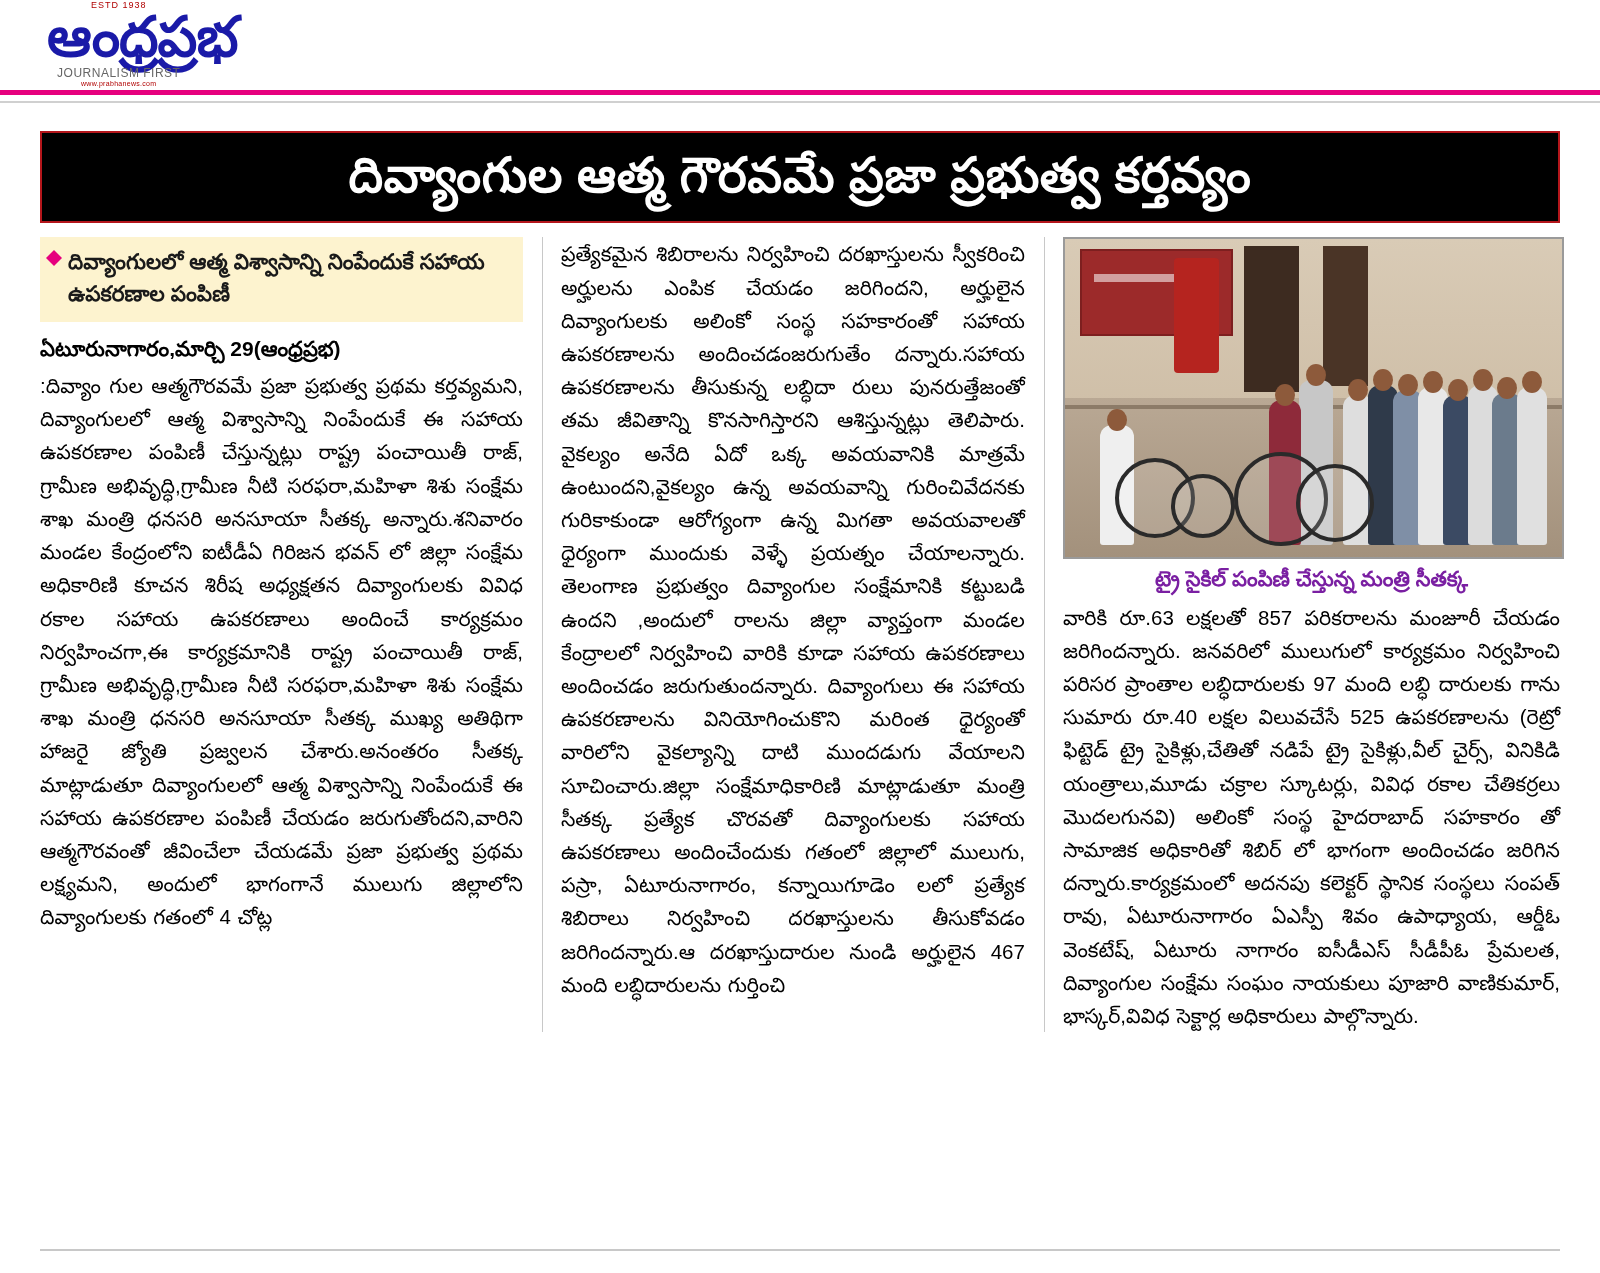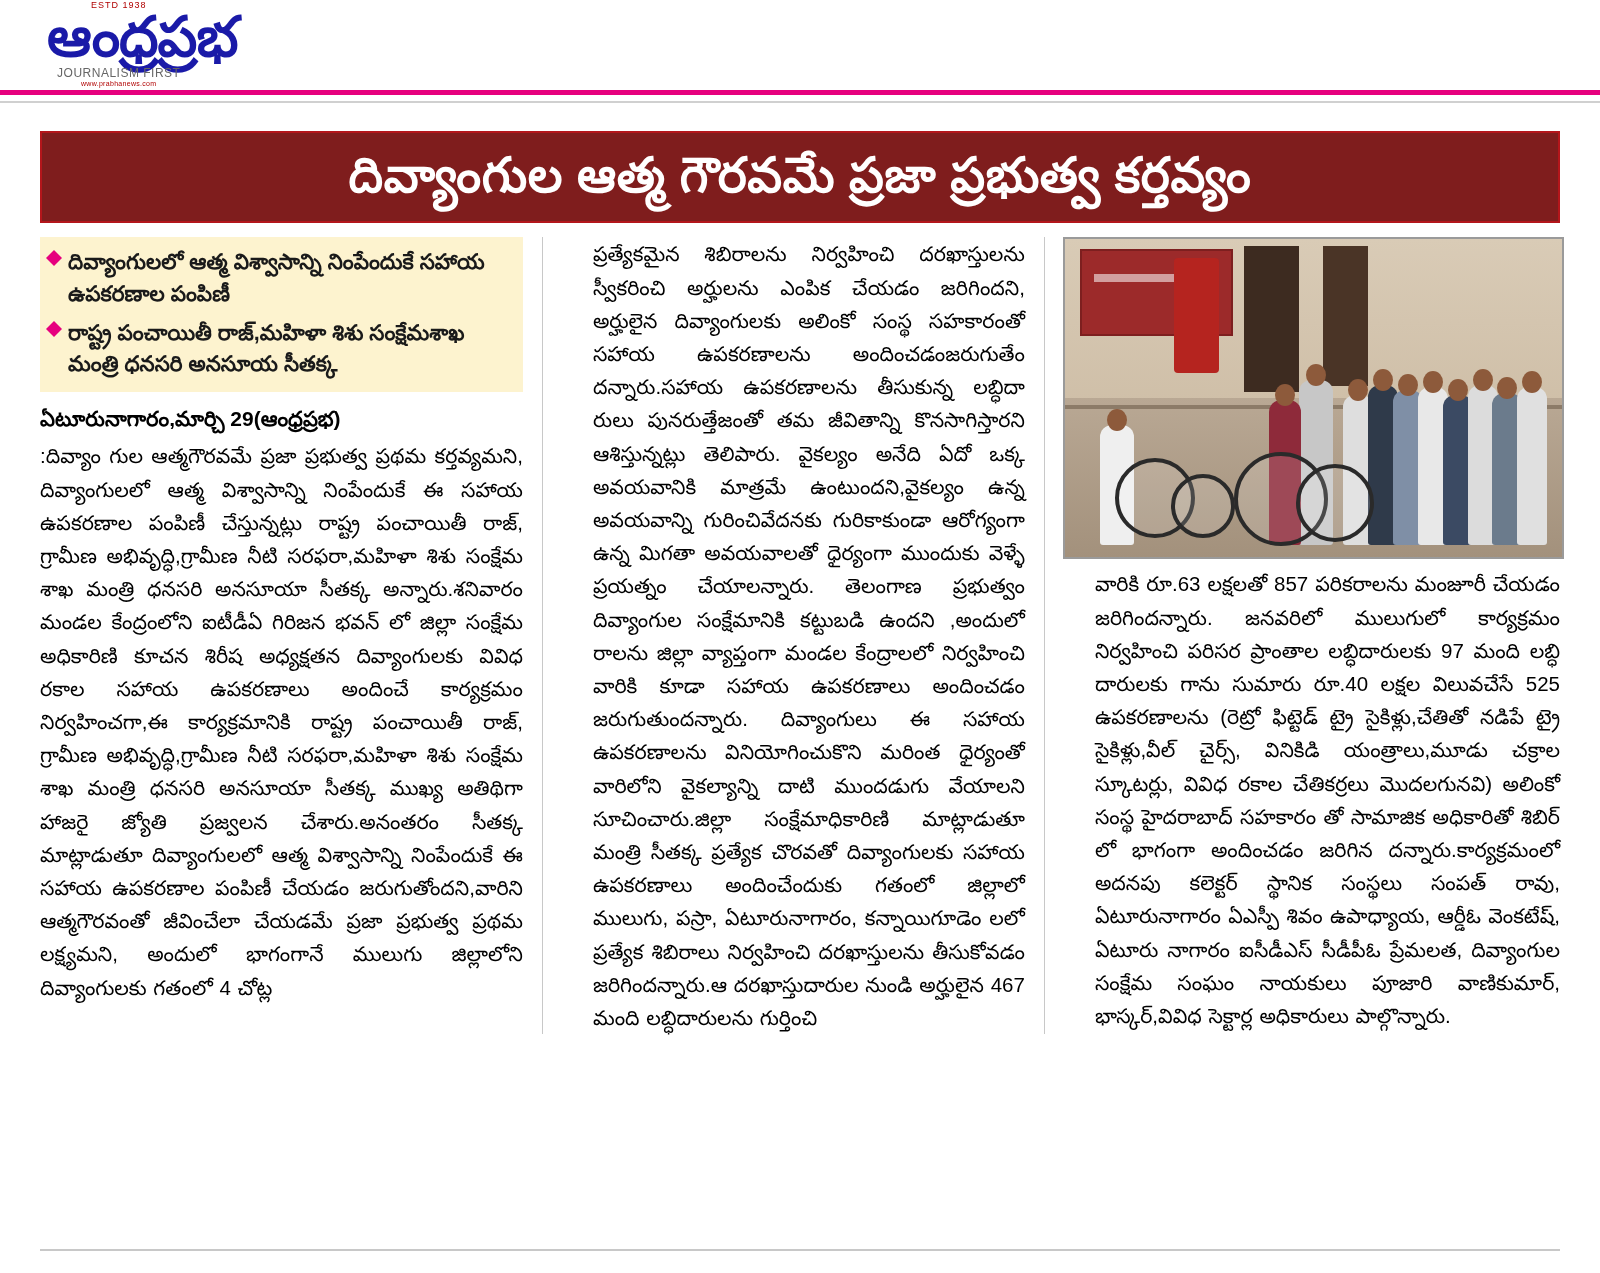--- a/index.html
+++ b/index.html
@@ -62,21 +62,21 @@
     height: 5px;
     background: #e6007e;
     margin: 2px 0 0 0;
   }
   .rule-gap { height: 6px; background: #fff; }
   .rule-thin { height: 2px; background: #d0d0d0; }
 
   
   .headline-banner {
     margin: 28px 40px 0 40px;
-    background: #7f1d1d;
+    background: #000000;
     border: 2px solid #b4161b;
     padding: 14px 10px 18px 10px;
     text-align: center;
   }
   .headline-text {
     color: #ffffff;
     font-size: 49px;
     font-weight: bold;
     letter-spacing: 0.5px;
     line-height: 1.15;
@@ -140,21 +140,21 @@
     line-height: 1.4;
   }
   p.body {
     font-size: 20.5px;
     line-height: 1.62;
     margin: 2px 0 0 0;
     text-align: justify;
     text-justify: inter-word;
     word-spacing: 1px;
   }
-  .col-2 p.body, .col-3 p.body { margin-top: 0; margin-left: 32px; }
+  .col-2 p.body, .col-3 p.body { margin-top: 0; }
 
   
   .photo-block {
     width: 100%;
     margin-bottom: 8px;
   }
   .photo-frame {
     width: 100%;
     height: 318px;
     border: 2px solid #9a9a9a;
@@ -259,24 +259,20 @@
 </div>
 
 <div class="content">
 
   <div class="col col-1">
     <div class="bullet-box">
       <div class="bullet-row">
         <span class="diamond"></span>
         <span class="bullet-text">దివ్యాంగులలో ఆత్మ విశ్వాసాన్ని నింపేందుకే సహాయ ఉపకరణాల పంపిణీ</span>
       </div>
-      <div class="bullet-row">
-        <span class="diamond"></span>
-        <span class="bullet-text">రాష్ట్ర పంచాయితీ రాజ్,మహిళా శిశు సంక్షేమశాఖ మంత్రి ధనసరి అనసూయ సీతక్క</span>
-      </div>
     </div>
     <div class="dateline">ఏటూరునాగారం,మార్చి 29(ఆంధ్రప్రభ)</div>
     <p class="body">:దివ్యాం గుల ఆత్మగౌరవమే ప్రజా ప్రభుత్వ ప్రథమ కర్తవ్యమని, దివ్యాంగులలో ఆత్మ విశ్వాసాన్ని నింపేందుకే ఈ సహాయ ఉపకరణాల పంపిణీ చేస్తున్నట్లు రాష్ట్ర పంచాయితీ రాజ్, గ్రామీణ అభివృద్ధి,గ్రామీణ నీటి సరఫరా,మహిళా శిశు సంక్షేమ శాఖ మంత్రి ధనసరి అనసూయా సీతక్క అన్నారు.శనివారం మండల కేంద్రంలోని ఐటీడీఏ గిరిజన భవన్ లో జిల్లా సంక్షేమ అధికారిణి కూచన శిరీష అధ్యక్షతన దివ్యాంగులకు వివిధ రకాల సహాయ ఉపకరణాలు అందించే కార్యక్రమం నిర్వహించగా,ఈ కార్యక్రమానికి రాష్ట్ర పంచాయితీ రాజ్, గ్రామీణ అభివృద్ధి,గ్రామీణ నీటి సరఫరా,మహిళా శిశు సంక్షేమ శాఖ మంత్రి ధనసరి అనసూయా సీతక్క ముఖ్య అతిథిగా హాజరై జ్యోతి ప్రజ్వలన చేశారు.అనంతరం సీతక్క మాట్లాడుతూ దివ్యాంగులలో ఆత్మ విశ్వాసాన్ని నింపేందుకే ఈ సహాయ ఉపకరణాల పంపిణీ చేయడం జరుగుతోందని,వారిని ఆత్మగౌరవంతో జీవించేలా చేయడమే ప్రజా ప్రభుత్వ ప్రథమ లక్ష్యమని, అందులో భాగంగానే ములుగు జిల్లాలోని దివ్యాంగులకు గతంలో 4 చోట్ల</p>
   </div>
 
   <div class="col col-2">
     <p class="body">ప్రత్యేకమైన శిబిరాలను నిర్వహించి దరఖాస్తులను స్వీకరించి అర్హులను ఎంపిక చేయడం జరిగిందని, అర్హులైన దివ్యాంగులకు అలింకో సంస్థ సహకారంతో సహాయ ఉపకరణాలను అందించడంజరుగుతేం దన్నారు.సహాయ ఉపకరణాలను తీసుకున్న లబ్ధిదా రులు పునరుత్తేజంతో తమ జీవితాన్ని కొనసాగిస్తారని ఆశిస్తున్నట్లు తెలిపారు. వైకల్యం అనేది ఏదో ఒక్క అవయవానికి మాత్రమే ఉంటుందని,వైకల్యం ఉన్న అవయవాన్ని గురించివేదనకు గురికాకుండా ఆరోగ్యంగా ఉన్న మిగతా అవయవాలతో ధైర్యంగా ముందుకు వెళ్ళే ప్రయత్నం చేయాలన్నారు. తెలంగాణ ప్రభుత్వం దివ్యాంగుల సంక్షేమానికి కట్టుబడి ఉందని ,అందులో రాలను జిల్లా వ్యాప్తంగా మండల కేంద్రాలలో నిర్వహించి వారికి కూడా సహాయ ఉపకరణాలు అందించడం జరుగుతుందన్నారు. దివ్యాంగులు ఈ సహాయ ఉపకరణాలను వినియోగించుకొని మరింత ధైర్యంతో వారిలోని వైకల్యాన్ని దాటి ముందడుగు వేయాలని సూచించారు.జిల్లా సంక్షేమాధికారిణి మాట్లాడుతూ మంత్రి సీతక్క ప్రత్యేక చొరవతో దివ్యాంగులకు సహాయ ఉపకరణాలు అందించేందుకు గతంలో జిల్లాలో ములుగు, పస్రా, ఏటూరునాగారం, కన్నాయిగూడెం లలో ప్రత్యేక శిబిరాలు నిర్వహించి దరఖాస్తులను తీసుకోవడం జరిగిందన్నారు.ఆ దరఖాస్తుదారుల నుండి అర్హులైన 467 మంది లబ్ధిదారులను గుర్తించి</p>
   </div>
 
   <div class="col col-3">
@@ -326,19 +322,20 @@
 
         <div class="cycle" style="left:10%;">
           <div class="wheel" style="width:72px;height:72px;left:0;bottom:0;"></div>
           <div class="wheel" style="width:56px;height:56px;left:56px;bottom:0;"></div>
         </div>
         <div class="cycle" style="left:34%;">
           <div class="wheel" style="width:86px;height:86px;left:0;bottom:-8px;"></div>
           <div class="wheel" style="width:70px;height:70px;left:62px;bottom:-4px;"></div>
         </div>
       </div>
+      <div class="photo-caption">ట్రై సైకిల్ పంపిణీ చేస్తున్న మంత్రి సీతక్క</div>
     </div>
     <p class="body">వారికి రూ.63 లక్షలతో 857 పరికరాలను మంజూరీ చేయడం జరిగిందన్నారు. జనవరిలో ములుగులో కార్యక్రమం నిర్వహించి పరిసర ప్రాంతాల లబ్ధిదారులకు 97 మంది లబ్ధి దారులకు గాను సుమారు రూ.40 లక్షల విలువచేసే 525 ఉపకరణాలను (రెట్రో ఫిట్టెడ్ ట్రై సైకిళ్లు,చేతితో నడిపే ట్రై సైకిళ్లు,వీల్ చైర్స్, వినికిడి యంత్రాలు,మూడు చక్రాల స్కూటర్లు, వివిధ రకాల చేతికర్రలు మొదలగునవి) అలింకో సంస్థ హైదరాబాద్ సహకారం తో సామాజిక అధికారితో శిబిర్ లో భాగంగా అందించడం జరిగిన దన్నారు.కార్యక్రమంలో అదనపు కలెక్టర్ స్థానిక సంస్థలు సంపత్ రావు, ఏటూరునాగారం ఏఎస్పీ శివం ఉపాధ్యాయ, ఆర్డీఓ వెంకటేష్, ఏటూరు నాగారం ఐసీడీఎస్ సీడీపీఓ ప్రేమలత, దివ్యాంగుల సంక్షేమ సంఘం నాయకులు పూజారి వాణికుమార్, భాస్కర్,వివిధ సెక్టార్ల అధికారులు పాల్గొన్నారు.</p>
   </div>
 
 </div>
 
 <div class="bottom-rule"></div>
 
 </body></html>

